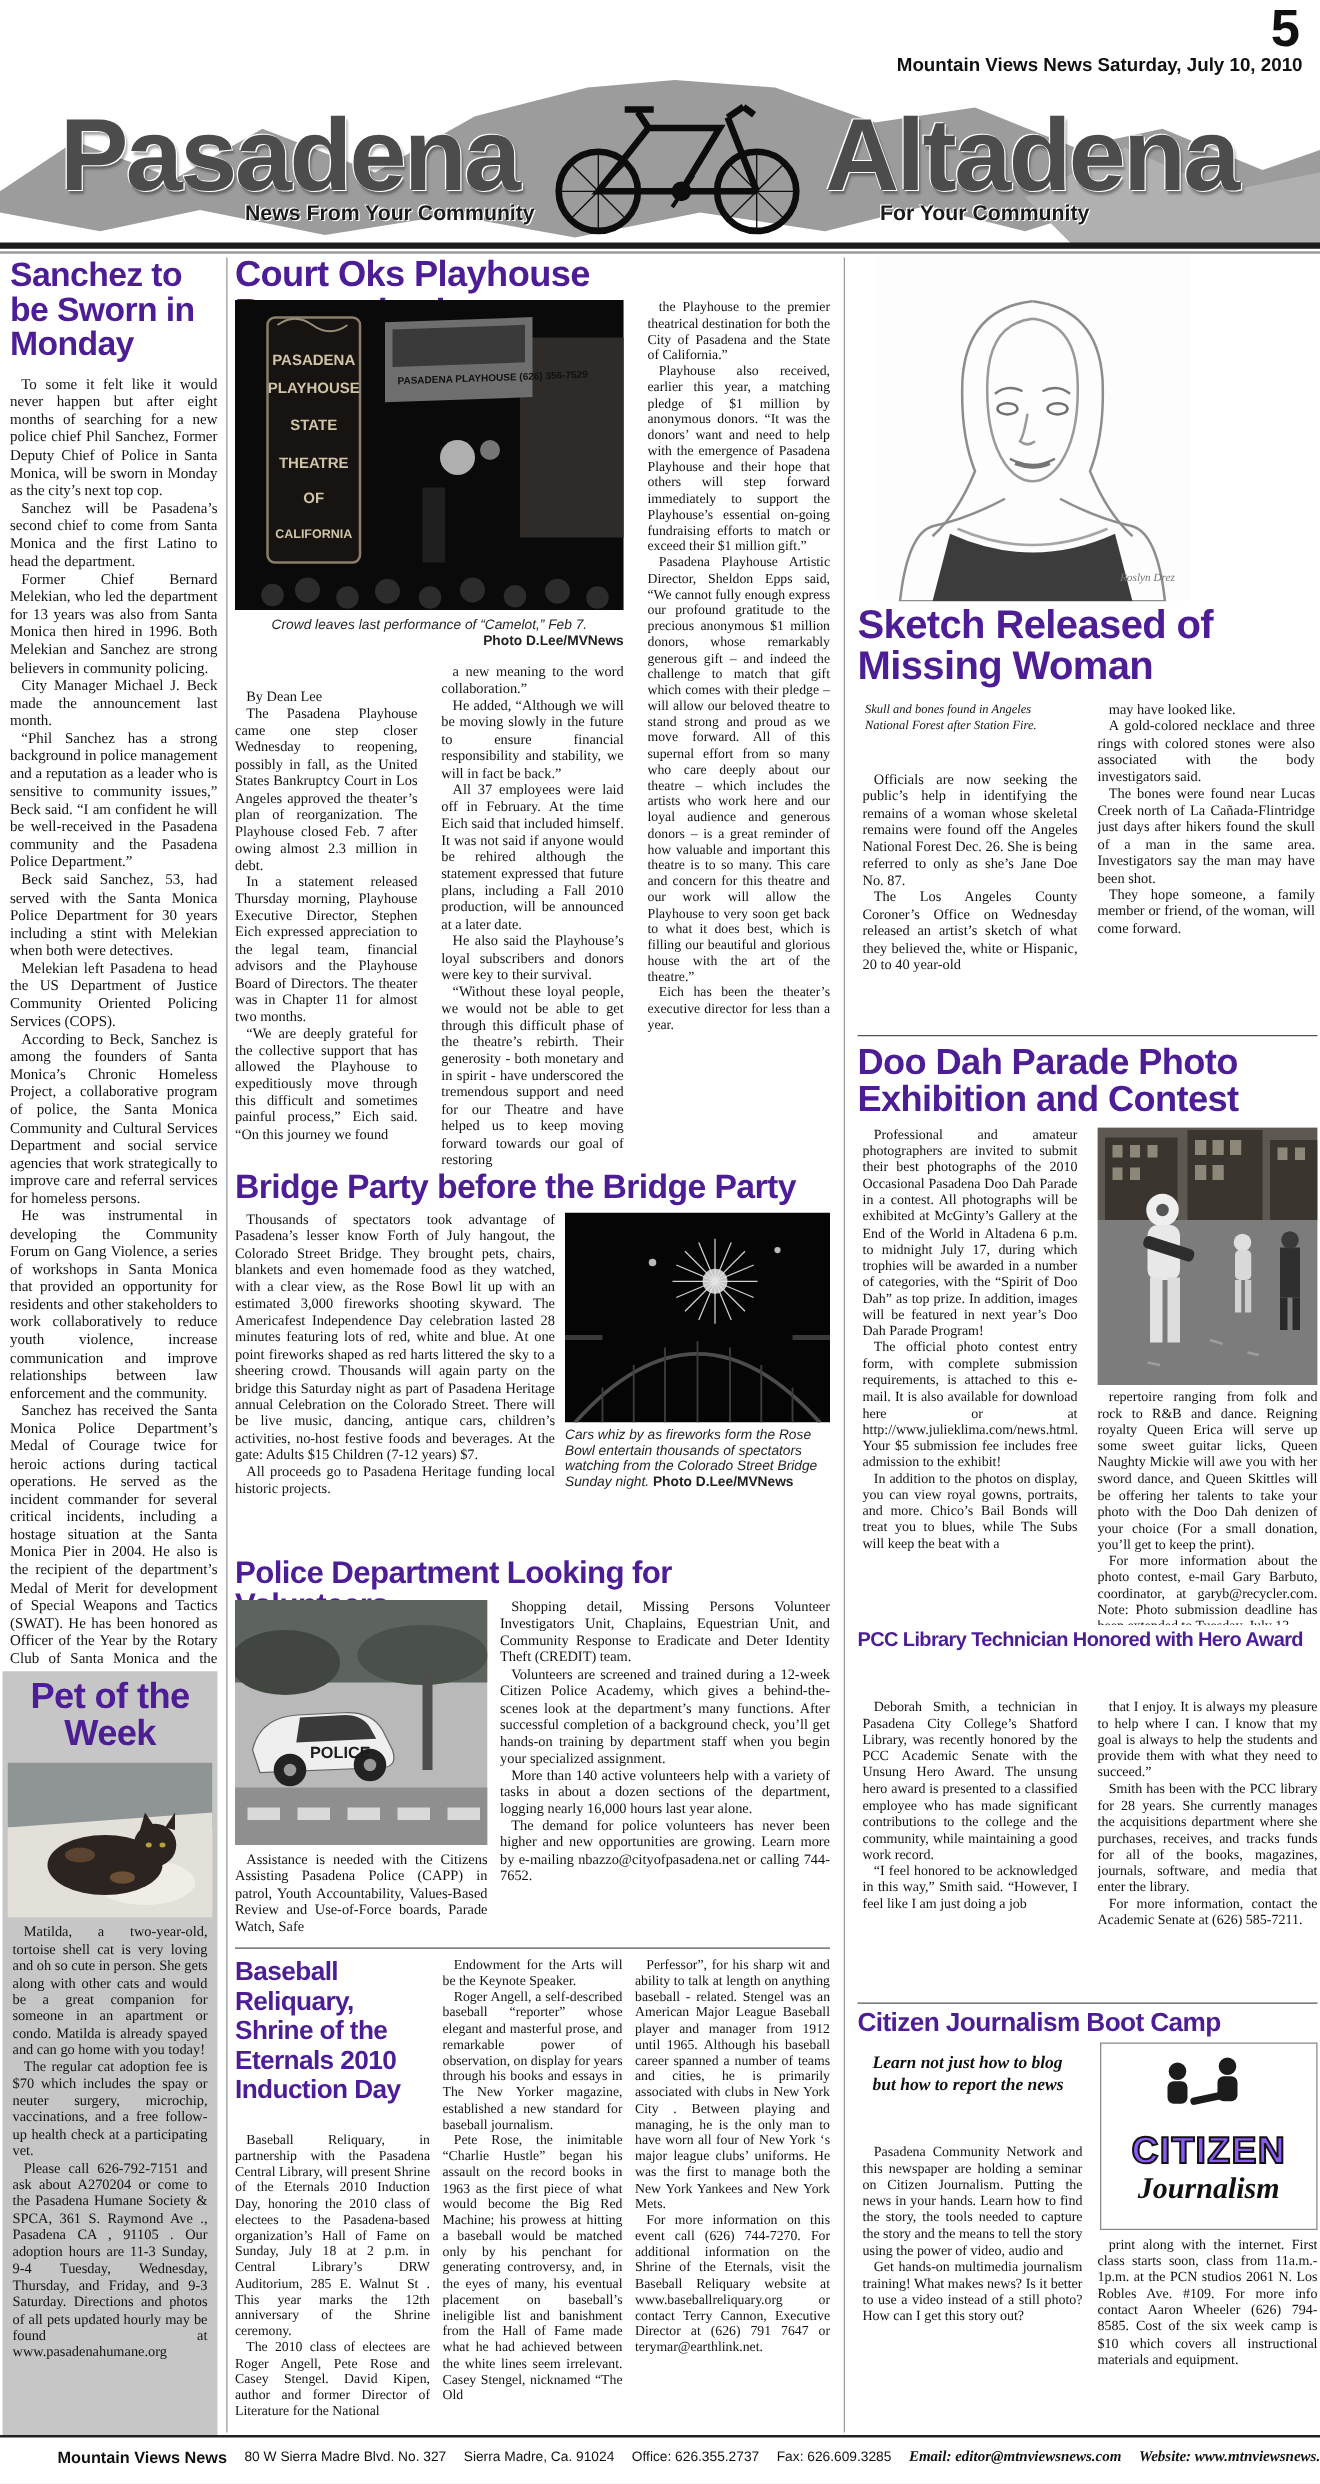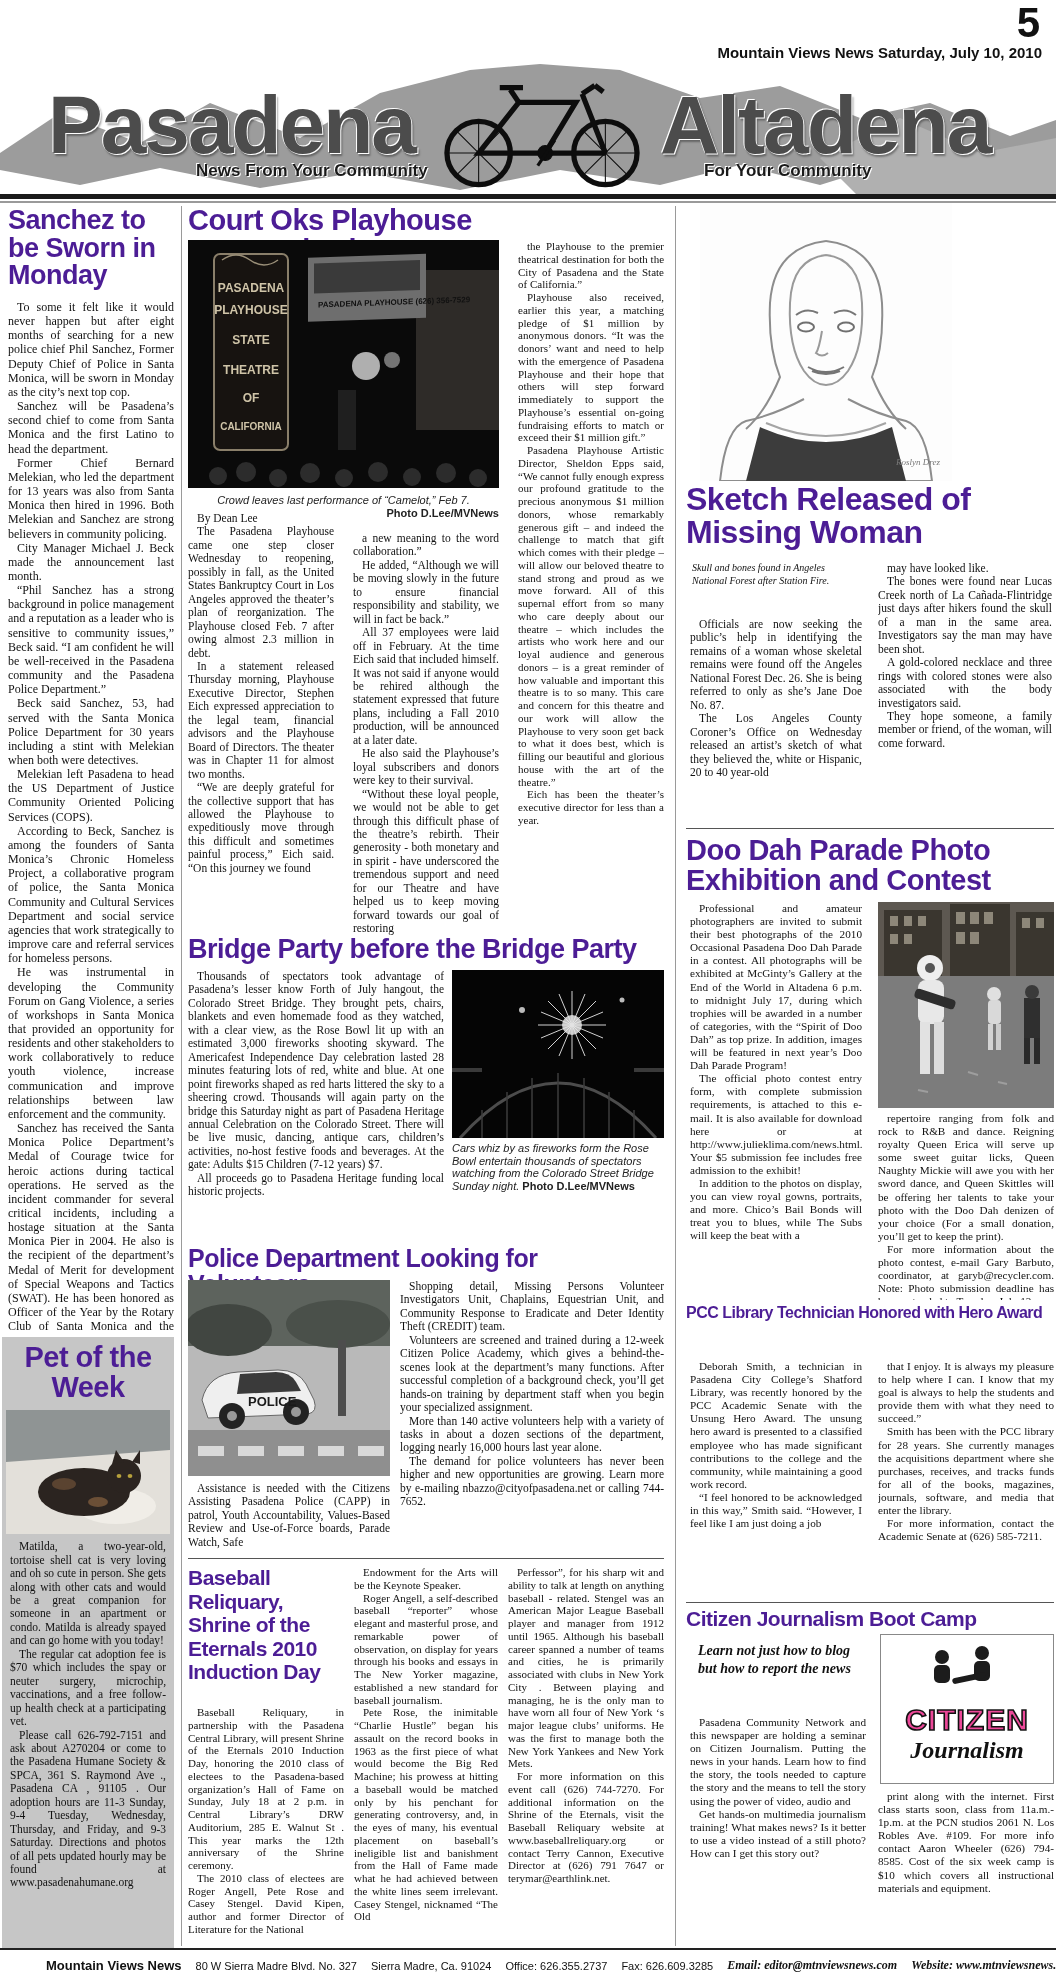--- a/index.html
+++ b/index.html
@@ -23,21 +23,21 @@
   .pagenum{font-family:"Liberation Sans",sans-serif;font-weight:700;font-size:42px;line-height:1;}
   .issue{font-family:"Liberation Sans",sans-serif;font-weight:700;font-size:15px;}
   .mast-word{font-family:"Liberation Sans",sans-serif;font-weight:700;font-size:82px;
              color:#4c4c4c;letter-spacing:-2px;line-height:1;
              text-shadow:1px 1px 0 #fff,-1px -1px 0 #fff,2px 3px 2px rgba(0,0,0,.35);}
   .tagline{font-family:"Liberation Sans",sans-serif;font-weight:700;font-size:17px;color:#1a1a1a;
            text-shadow:1px 1px 0 #fff,-1px -1px 0 #fff;}
   .petbox{background:#c6c6c6;}
   .pet-title{text-align:center;font-size:29px;letter-spacing:-0.5px;}
   .logo-big{font-family:"Liberation Sans",sans-serif;font-weight:700;font-size:30px;
-            letter-spacing:1px;color:#ec4899;-webkit-text-stroke:1.6px #111;}
+            letter-spacing:1px;color:#8b5cf6;-webkit-text-stroke:1.6px #111;}
   .logo-script{font-family:"Liberation Serif",serif;font-style:italic;font-weight:700;font-size:24px;color:#111;}
   .footer{font-family:"Liberation Sans",sans-serif;font-size:11px;display:flex;
           align-items:center;gap:14px;white-space:nowrap;}
   .footer .fb{font-weight:700;font-size:13px;padding-left:40px;}
   .footer .fi{font-weight:700;font-style:italic;font-family:"Liberation Serif",serif;font-size:12px;}
 </style>
 </head>
 <body>
 
 <div class="page">
@@ -146,21 +146,21 @@
         <circle cx="224" cy="237" r="9"></circle>
           <circle cx="258" cy="233" r="10"></circle>
           <circle cx="290" cy="238" r="9"></circle>
       </g>
       <rect x="150" y="150" width="18" height="60" fill="#1f1f1f"></rect>
     </svg>
     <div class="abs caption" style="top:494px;left:188px;width:311px;text-align:center;">
       <span>Crowd leaves last performance of “Camelot,” Feb 7.</span><br>
       <span class="credit" style="display:block;text-align:right;">Photo D.Lee/MVNews</span>
     </div>
-    <div class="abs body" style="top:512px;left:188px;width:146px;height:404px;overflow:hidden;">
+    <div class="abs body" style="top:552px;left:188px;width:146px;height:404px;overflow:hidden;">
       <p class="byline">By Dean Lee</p>
       <div>
           <p>The Pasadena Playhouse came one step closer Wednesday to reopening, possibly in fall, as the United States Bankruptcy Court in Los Angeles approved the theater’s plan of reorganization. The Playhouse closed Feb. 7 after owing almost 2.3 million in debt.</p>
           <p>In a statement released Thursday morning, Playhouse Executive Director, Stephen Eich expressed appreciation to the legal team, financial advisors and the Playhouse Board of Directors. The theater was in Chapter 11 for almost two months.</p>
           <p>“We are deeply grateful for the collective support that has allowed the Playhouse to expeditiously move through this difficult and sometimes painful process,” Eich said. “On this journey we found</p>
         </div>
     </div>
     <div class="abs body" style="top:532px;left:353px;width:146px;height:404px;overflow:hidden;">
         <p>a new meaning to the word collaboration.”</p>
         <p>He added, “Although we will be moving slowly in the future to ensure financial responsibility and stability, we will in fact be back.”</p>
@@ -276,22 +276,22 @@
       <text x="196" y="262" font-family="Liberation Serif,serif" font-style="italic" font-size="9" fill="#777">Roslyn Drez</text>
     </svg>
     <h2 class="abs hl" style="top:483px;left:686px;width:368px;font-size:32px;">Sketch Released of Missing Woman</h2>
     <div class="abs subhead" style="top:562px;left:692px;width:168px;">Skull and bones found in Angeles National Forest after Station Fire.</div>
     <div class="abs body" style="top:618px;left:690px;width:172px;height:202px;overflow:hidden;">
         <p>Officials are now seeking the public’s help in identifying the remains of a woman whose skeletal remains were found off the Angeles National Forest Dec. 26. She is being referred to only as she’s Jane Doe No. 87.</p>
         <p>The Los Angeles County Coroner’s Office on Wednesday released an artist’s sketch of what they believed the, white or Hispanic, 20 to 40 year-old</p>
       </div>
     <div class="abs body" style="top:562px;left:878px;width:174px;height:258px;overflow:hidden;">
         <p>may have looked like.</p>
+        <p>A gold-colored necklace and three rings with colored stones were also associated with the body investigators said.</p>
         <p>The bones were found near Lucas Creek north of La Cañada-Flintridge just days after hikers found the skull of a man in the same area. Investigators say the man may have been shot.</p>
-        <p>A gold-colored necklace and three rings with colored stones were also associated with the body investigators said.</p>
         <p>They hope someone, a family member or friend, of the woman, will come forward.</p>
       </div>
   </section>
 
   <div class="abs hrule" style="top:828px;left:686px;width:368px;"></div>
 
   <section>
     <h2 class="abs hl" style="top:836px;left:686px;width:370px;font-size:29px;">Doo Dah Parade Photo Exhibition and Contest</h2>
     <div class="abs body fs112" style="top:902px;left:690px;width:172px;height:396px;overflow:hidden;">
         <p>Professional and amateur photographers are invited to submit their best photographs of the 2010 Occasional Pasadena Doo Dah Parade in a contest. All photographs will be exhibited at McGinty’s Gallery at the End of the World in Altadena 6 p.m. to midnight July 17, during which trophies will be awarded in a number of categories, with the “Spirit of Doo Dah” as top prize. In addition, images will be featured in next year’s Doo Dah Parade Program!</p>

